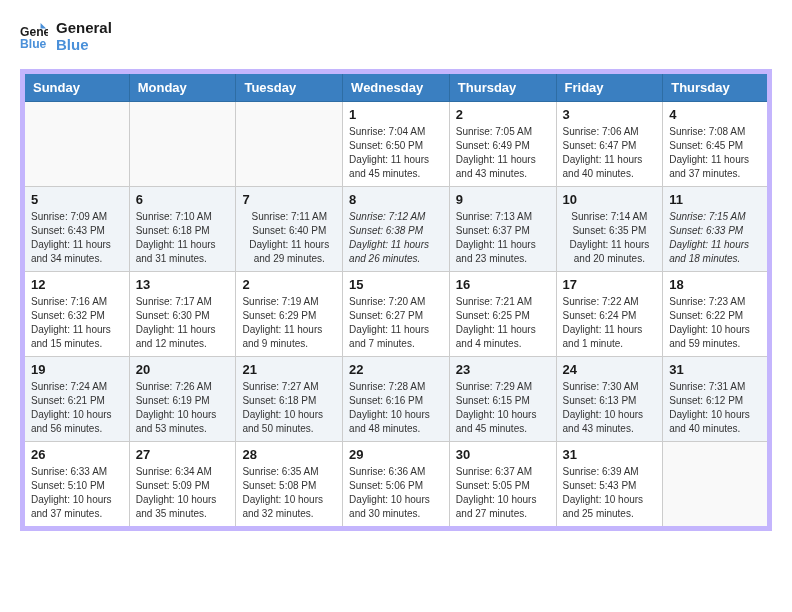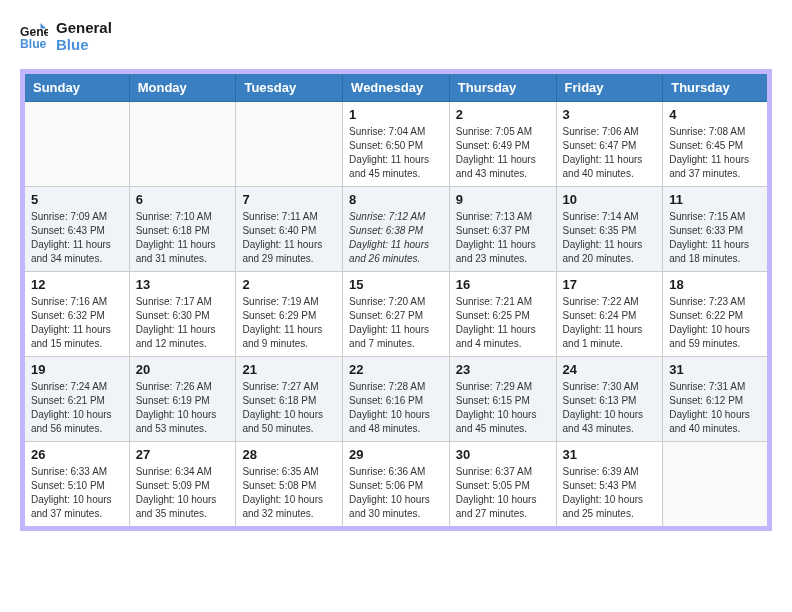--- a/index.html
+++ b/index.html
@@ -154,49 +154,49 @@
         </td>
         <td>
           <div class="day-number">6</div>
           <div class="day-info" style="white-space: pre-line;">Sunrise: 7:10 AM
 Sunset: 6:18 PM
 Daylight: 11 hours
 and 31 minutes.</div>
         </td>
         <td>
           <div class="day-number">7</div>
-          <div class="day-info" style="white-space: pre-line;">Sunrise: 7:11 AM
+          <div class="day-info" style="white-space: pre-line; text-align: center;">Sunrise: 7:11 AM
 Sunset: 6:40 PM
 Daylight: 11 hours
 and 29 minutes.</div>
         </td>
         <td>
           <div class="day-number">8</div>
           <div class="day-info" style="white-space: pre-line; font-style: italic;">Sunrise: 7:12 AM
 Sunset: 6:38 PM
 Daylight: 11 hours
 and 26 minutes.</div>
         </td>
         <td>
           <div class="day-number">9</div>
           <div class="day-info" style="white-space: pre-line;">Sunrise: 7:13 AM
 Sunset: 6:37 PM
 Daylight: 11 hours
 and 23 minutes.</div>
         </td>
         <td>
           <div class="day-number">10</div>
-          <div class="day-info" style="white-space: pre-line;">Sunrise: 7:14 AM
+          <div class="day-info" style="white-space: pre-line; text-align: center;">Sunrise: 7:14 AM
 Sunset: 6:35 PM
 Daylight: 11 hours
 and 20 minutes.</div>
         </td>
         <td>
           <div class="day-number">11</div>
-          <div class="day-info" style="white-space: pre-line;">Sunrise: 7:15 AM
+          <div class="day-info" style="white-space: pre-line; font-style: italic;">Sunrise: 7:15 AM
 Sunset: 6:33 PM
 Daylight: 11 hours
 and 18 minutes.</div>
         </td>
       </tr>
       <tr>
         <td>
           <div class="day-number">12</div>
           <div class="day-info" style="white-space: pre-line;">Sunrise: 7:16 AM
 Sunset: 6:32 PM

